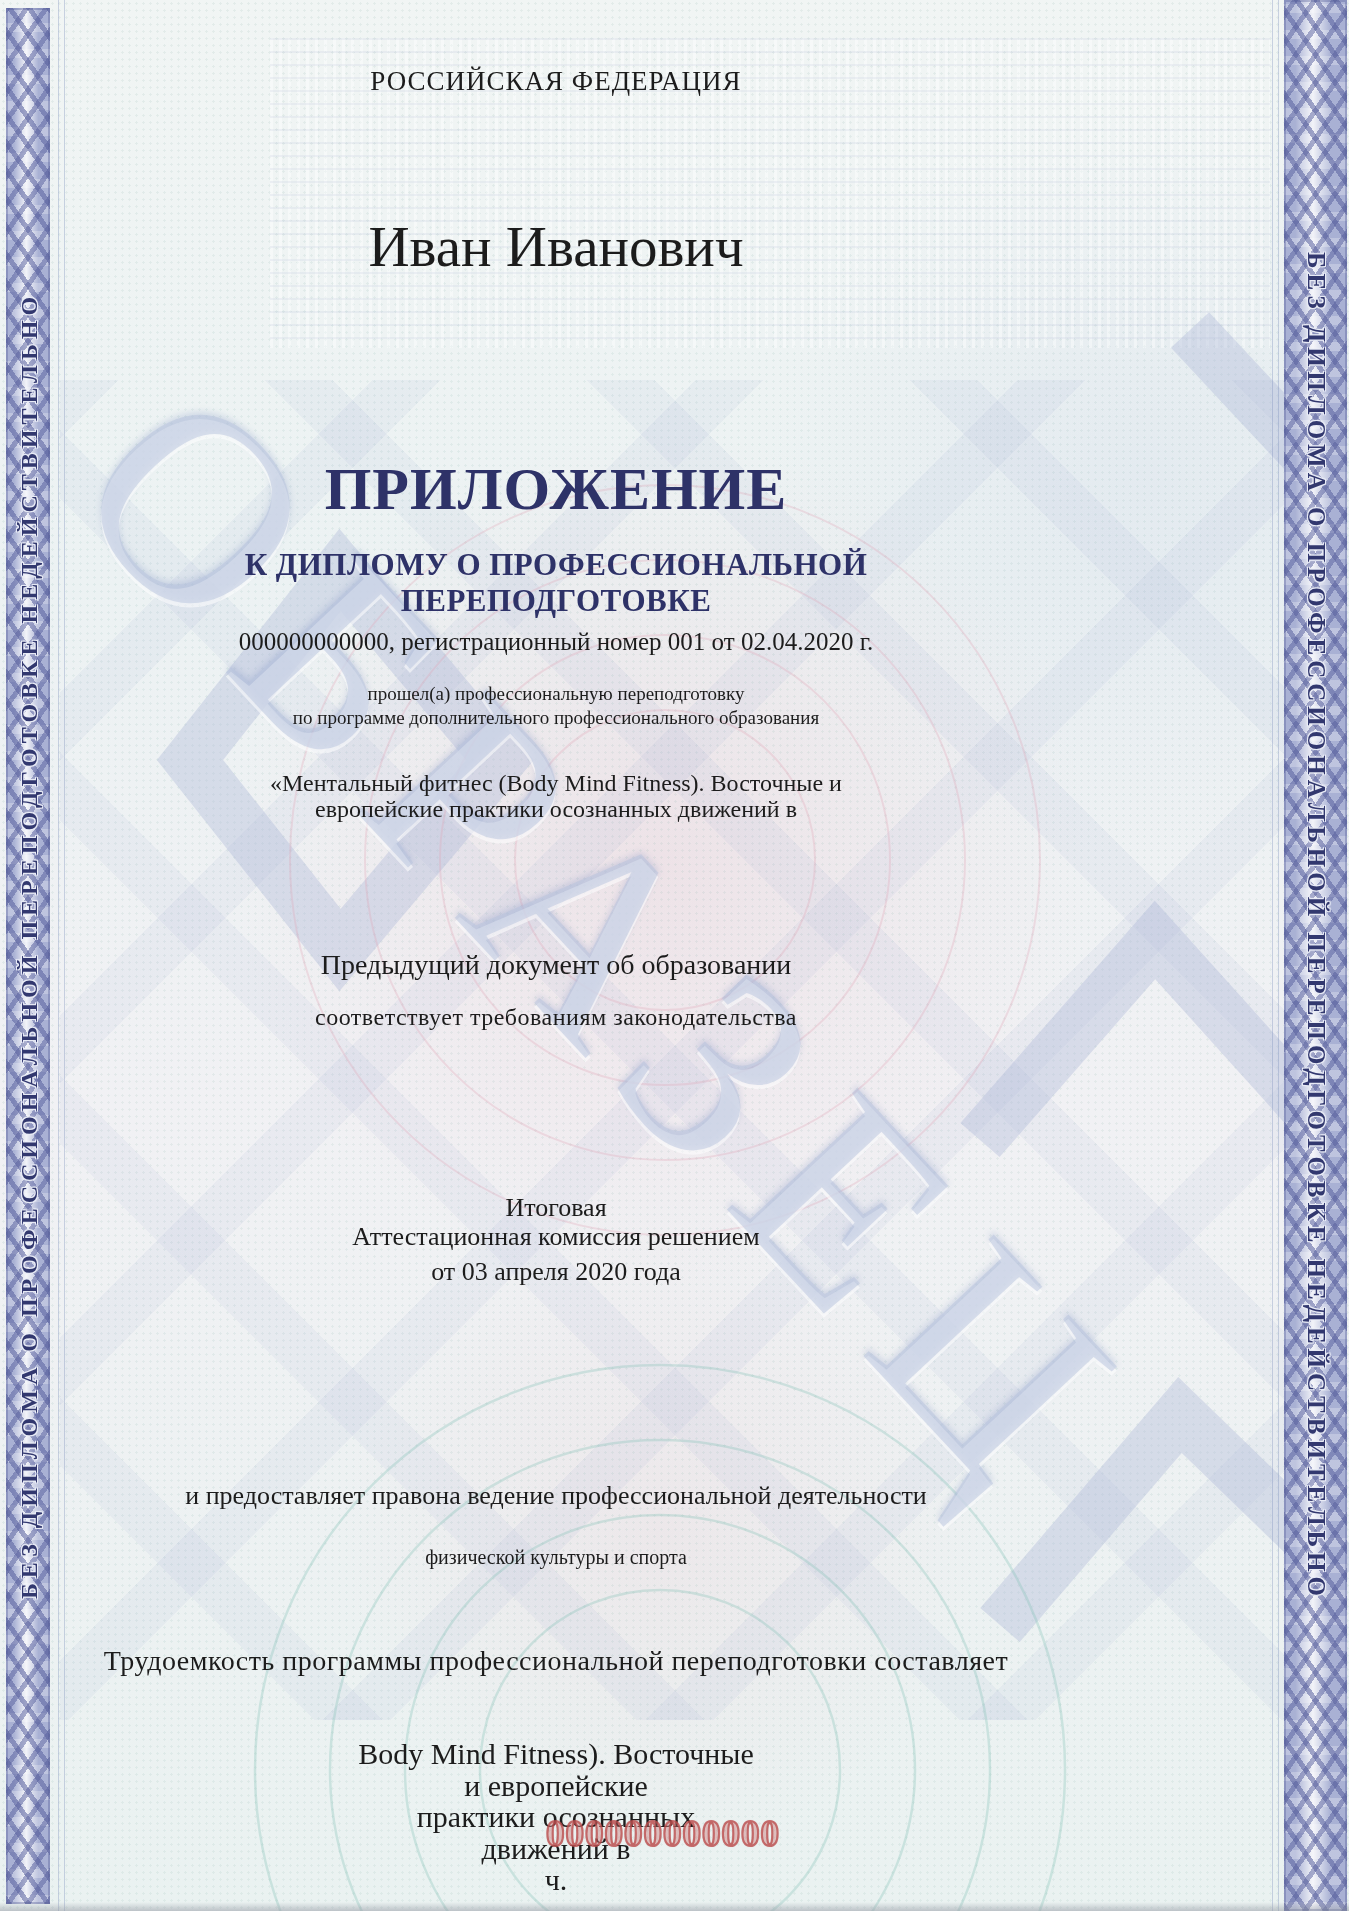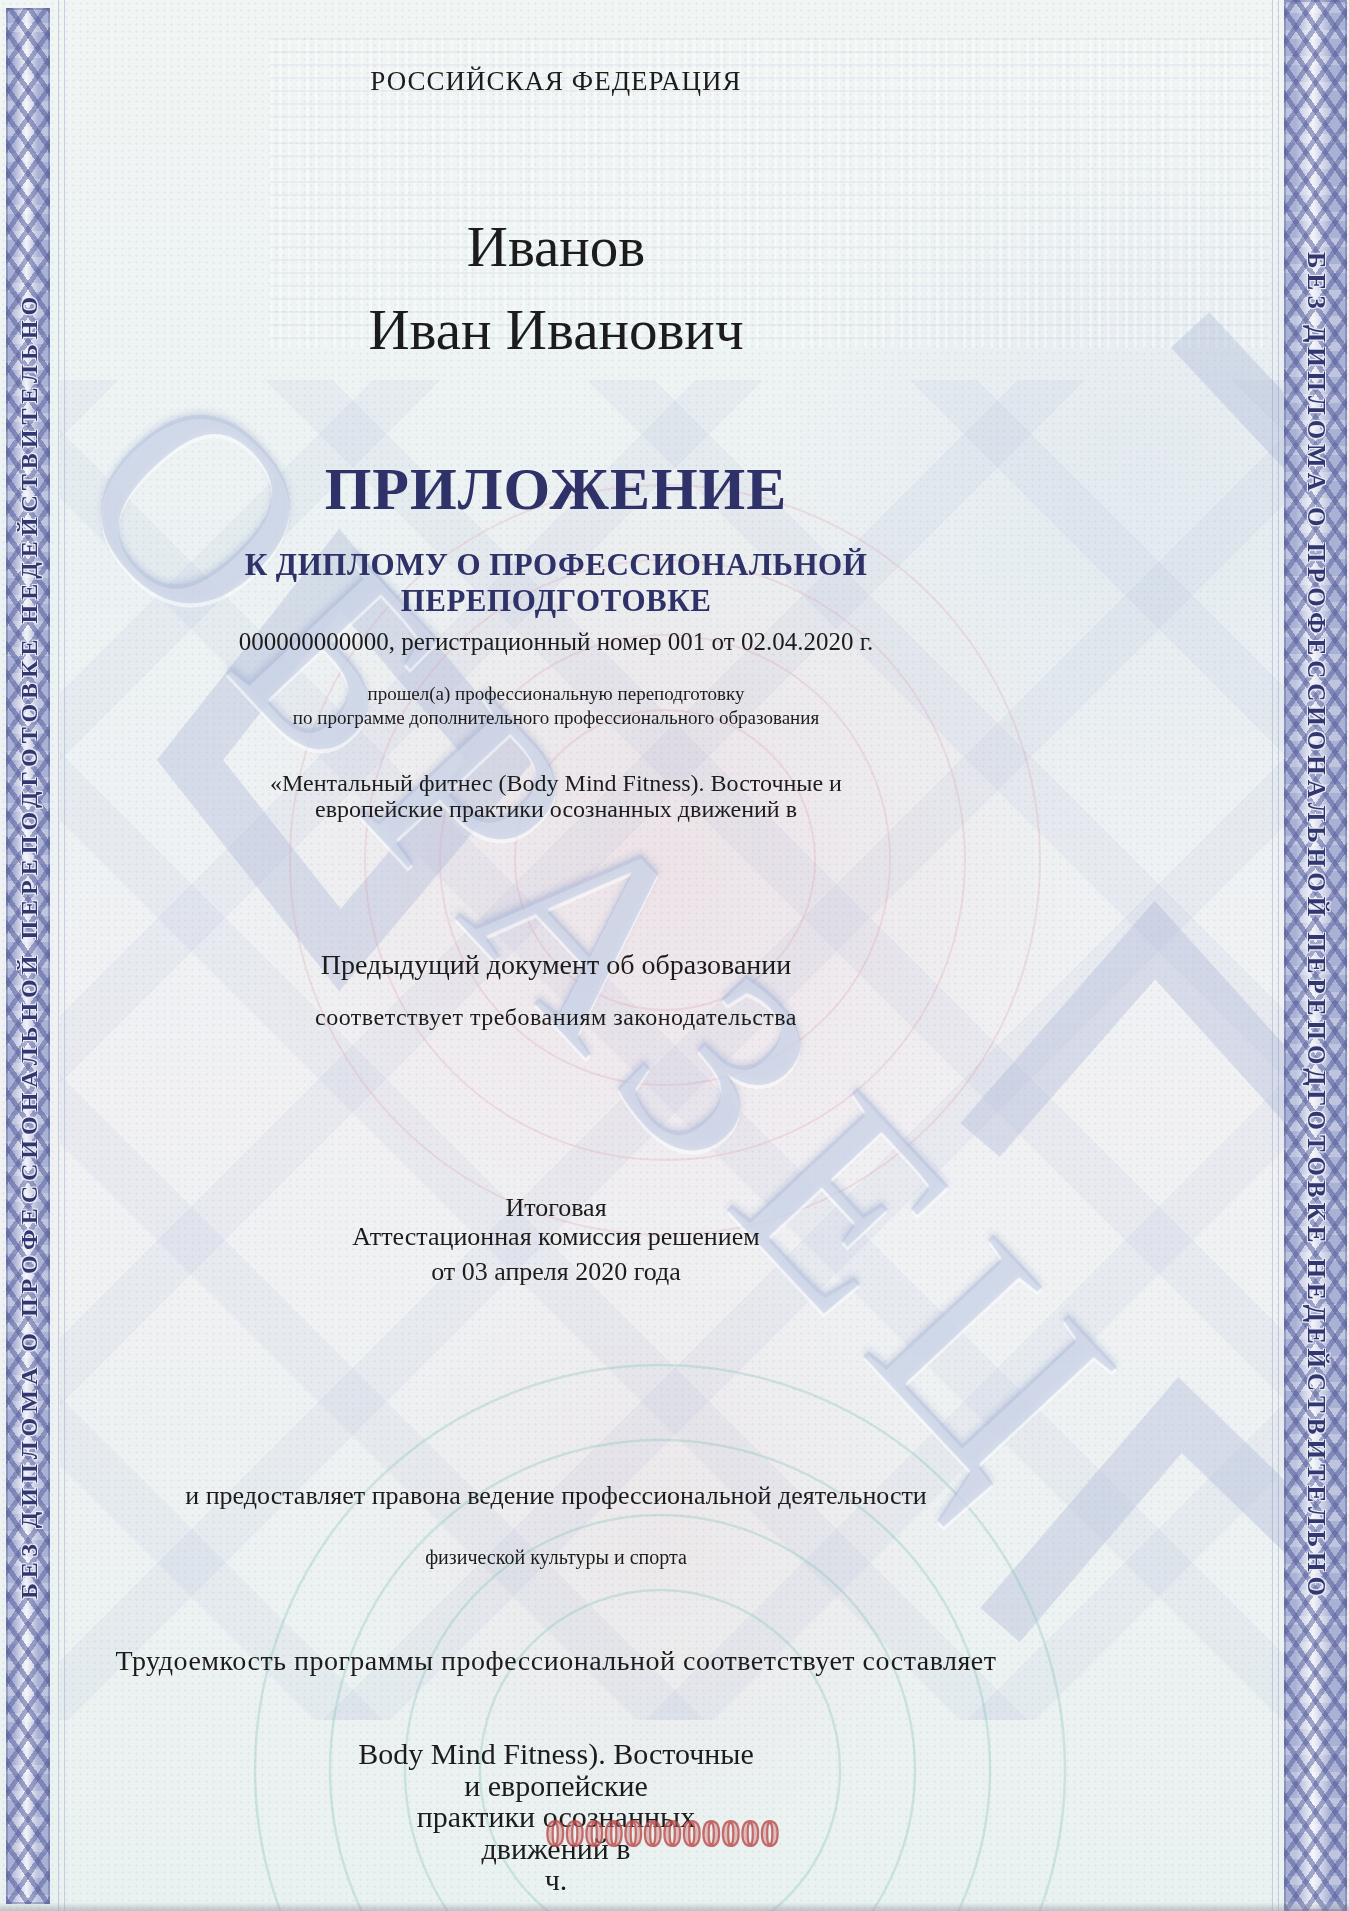--- a/index.html
+++ b/index.html
@@ -162,21 +162,20 @@
   <div class="pinstripe" style="left:64px"></div>
   <div class="pinstripe" style="left:1272px"></div>
   <div class="pinstripe" style="left:1278px"></div>
 
   <div class="strip-text left-side">БЕЗ ДИПЛОМА О ПРОФЕССИОНАЛЬНОЙ ПЕРЕПОДГОТОВКЕ НЕДЕЙСТВИТЕЛЬНО</div>
   <div class="strip-text right-side">БЕЗ ДИПЛОМА О ПРОФЕССИОНАЛЬНОЙ ПЕРЕПОДГОТОВКЕ НЕДЕЙСТВИТЕЛЬНО</div>
 
   <div class="tb country">РОССИЙСКАЯ ФЕДЕРАЦИЯ</div>
 
   <div class="tb holder">
-    <div>Иванов</div>
     <div>Иван Иванович</div>
   </div>
 
   <div class="tb title">ПРИЛОЖЕНИЕ</div>
   <div class="tb subtitle">К ДИПЛОМУ О ПРОФЕССИОНАЛЬНОЙ ПЕРЕПОДГОТОВКЕ</div>
   <div class="tb regline">000000000000, регистрационный номер 001 от 02.04.2020 г.</div>
 
   <div class="tb retrain">
     <div>прошел(а) профессиональную переподготовку</div>
     <div>по программе дополнительного профессионального образования</div>
@@ -192,21 +191,21 @@
 
   <div class="tb commission">
     <div>Итоговая</div>
     <div>Аттестационная комиссия решением</div>
   </div>
   <div class="tb dateline">от 03 апреля 2020 года</div>
 
   <div class="tb rights1">и предоставляет правона ведение профессиональной деятельности</div>
   <div class="tb rights3">физической культуры и спорта</div>
 
-  <div class="tb workload">Трудоемкость программы профессиональной соответствует составляет</div>
+  <div class="tb workload">Трудоемкость программы профессиональной переподготовки составляет</div>
 
   <div class="tb bottomprog">
     <div>Body Mind Fitness). Восточные</div>
     <div>и европейские</div>
     <div>практики осознанных</div>
     <div>движений в</div>
     <div>ч.</div>
   </div>
 
   <div class="serial-red">000000000000</div>

